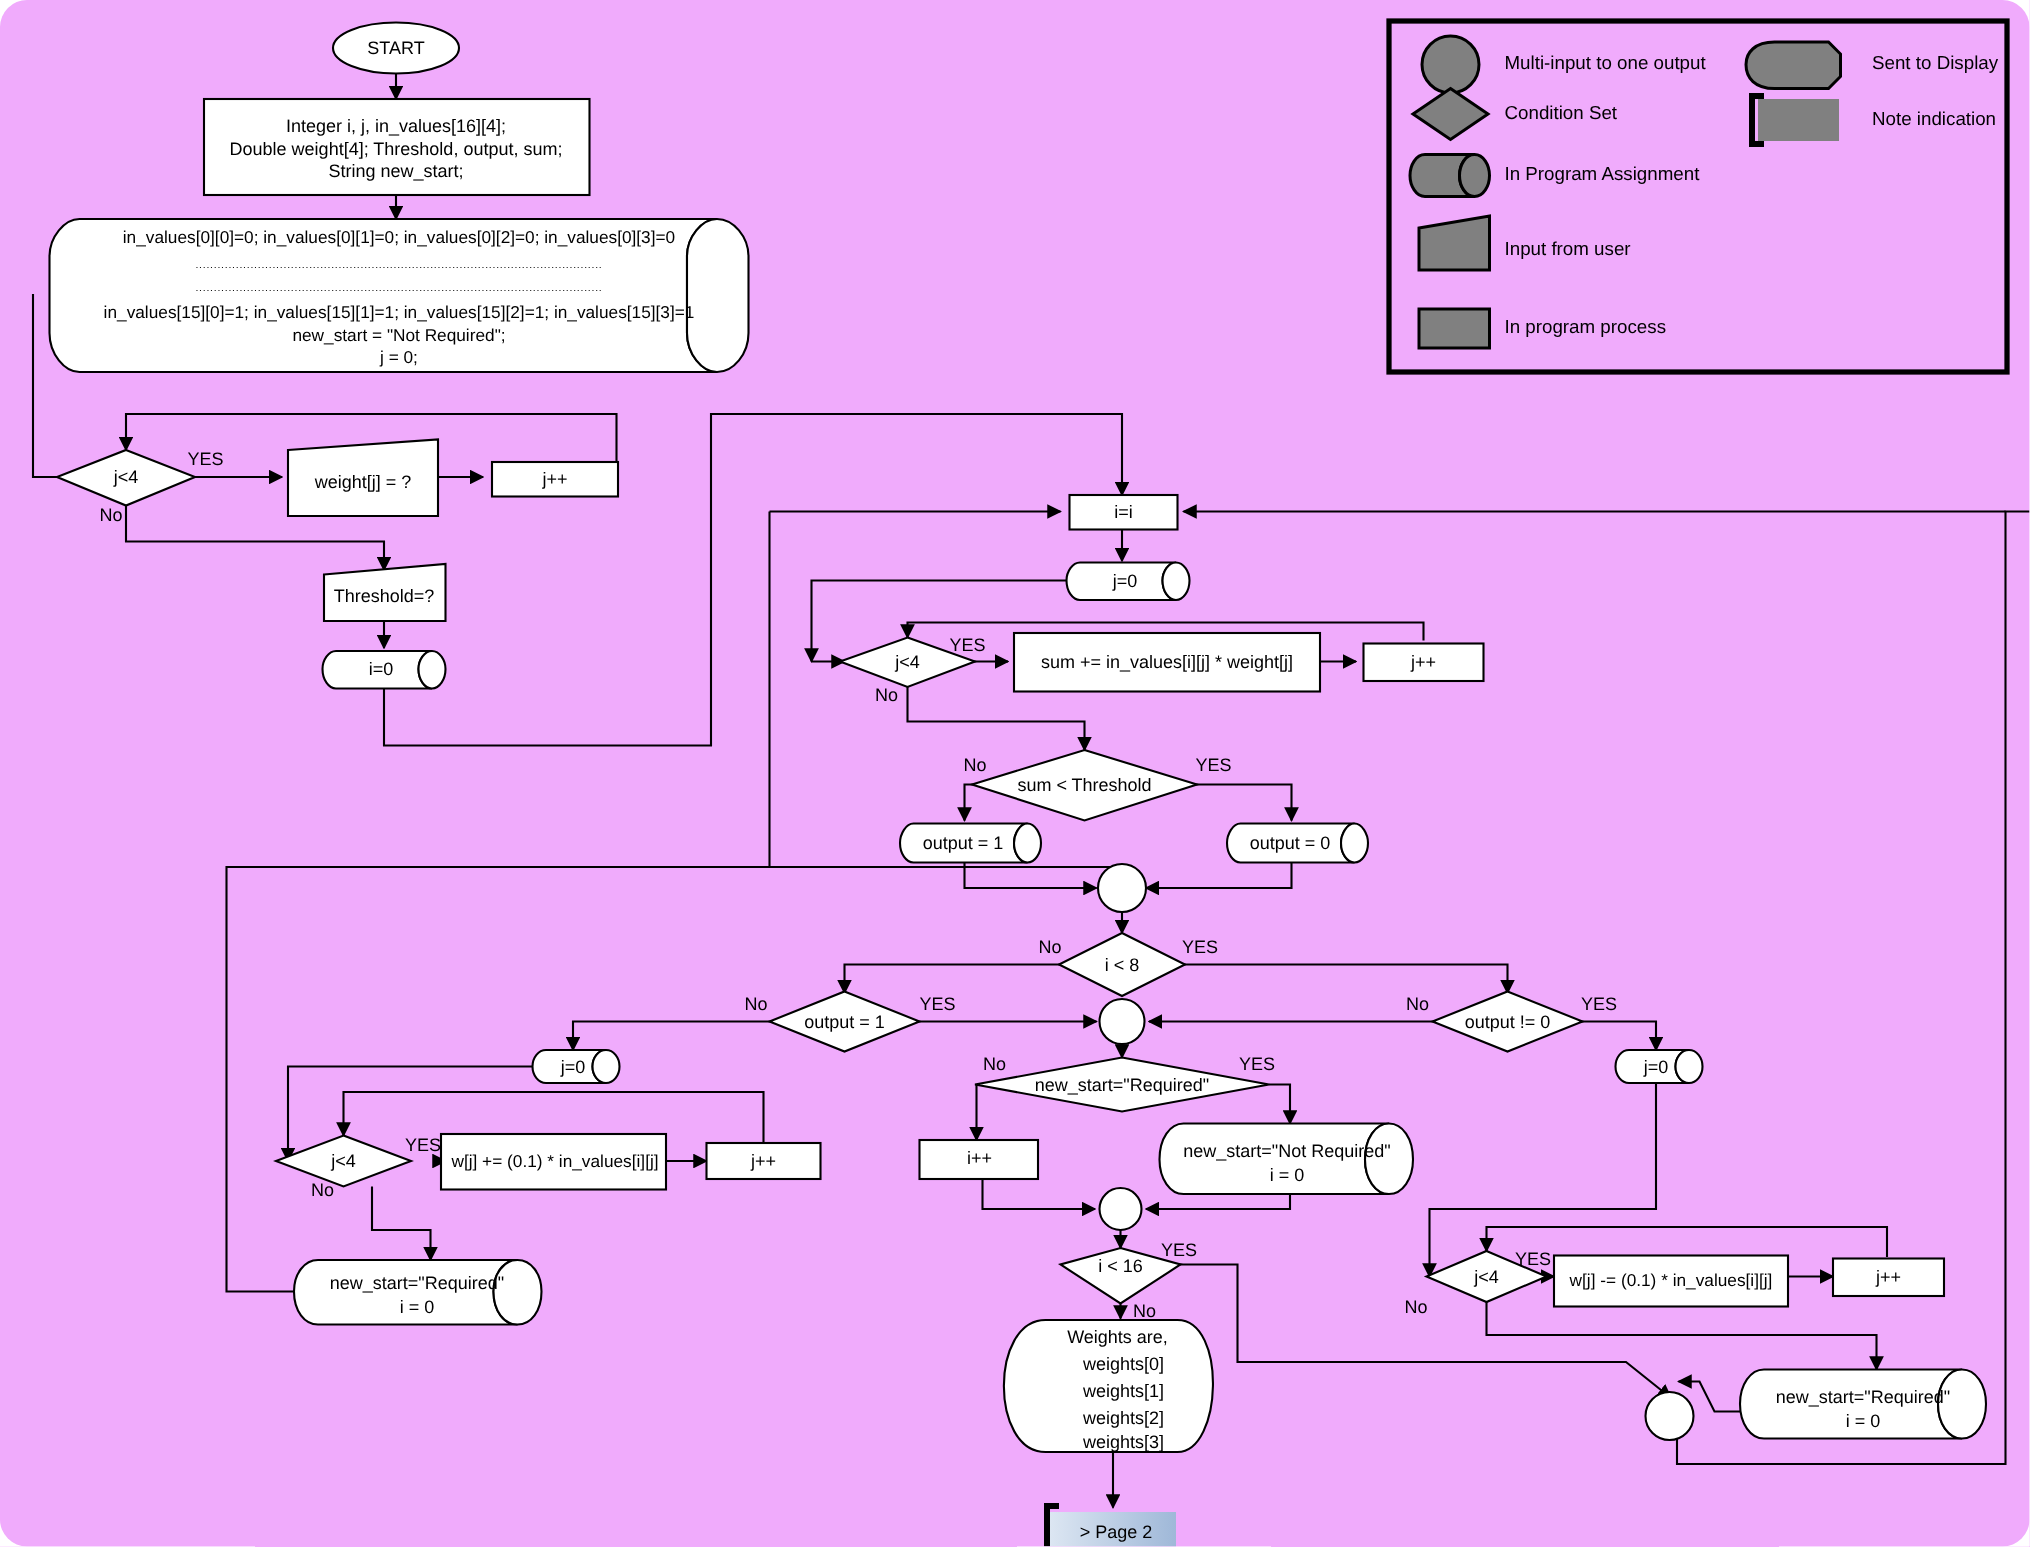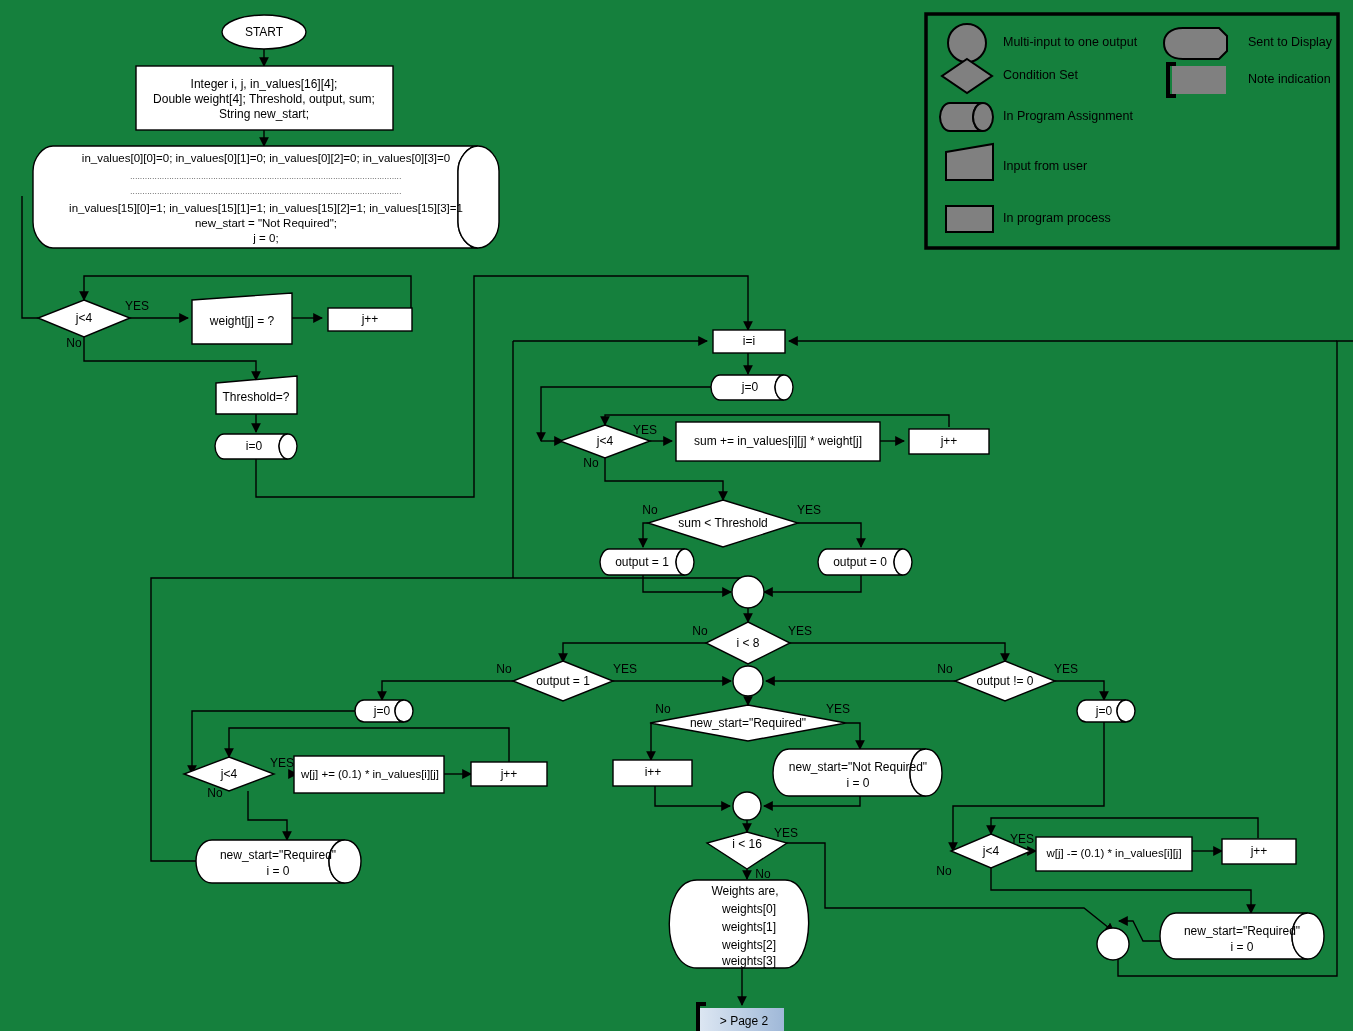--- a/index.html
+++ b/index.html
@@ -1,17 +1,17 @@
 <!DOCTYPE html>
 <html><head>
 <meta charset="utf-8">
 <style>
   html,body{margin:0;padding:0;background:#ffffff;}
-  #canvas{position:relative;width:1353px;height:1031px;background:#15803d;
-          font-family:"Liberation Sans", sans-serif;}
+  #canvas{position:relative;width:1353px;height:1031px;background:#f0abfc;
+          font-family:"Liberation Sans", sans-serif;border-radius:18px;}
   svg{position:absolute;top:0;left:0;width:1353px;height:1031px;}
   text{font-family:"Liberation Sans", sans-serif;fill:#000;}
   .nodeText{font-size:12px;text-anchor:middle;dominant-baseline:middle;}
   .edgeLbl{font-size:12px;text-anchor:middle;dominant-baseline:middle;}
   .legendLbl{font-size:12.5px;text-anchor:start;dominant-baseline:middle;}
   .shape{fill:#ffffff;stroke:#000000;stroke-width:1.4;}
   .line{stroke:#000000;stroke-width:1.4;fill:none;}
   .legendShape{fill:#808080;stroke:#000000;stroke-width:2;}
   .legendBox{fill:none;stroke:#000000;stroke-width:3.5;}
   .noteShape{stroke:#000000;stroke-width:4;fill:none;}

